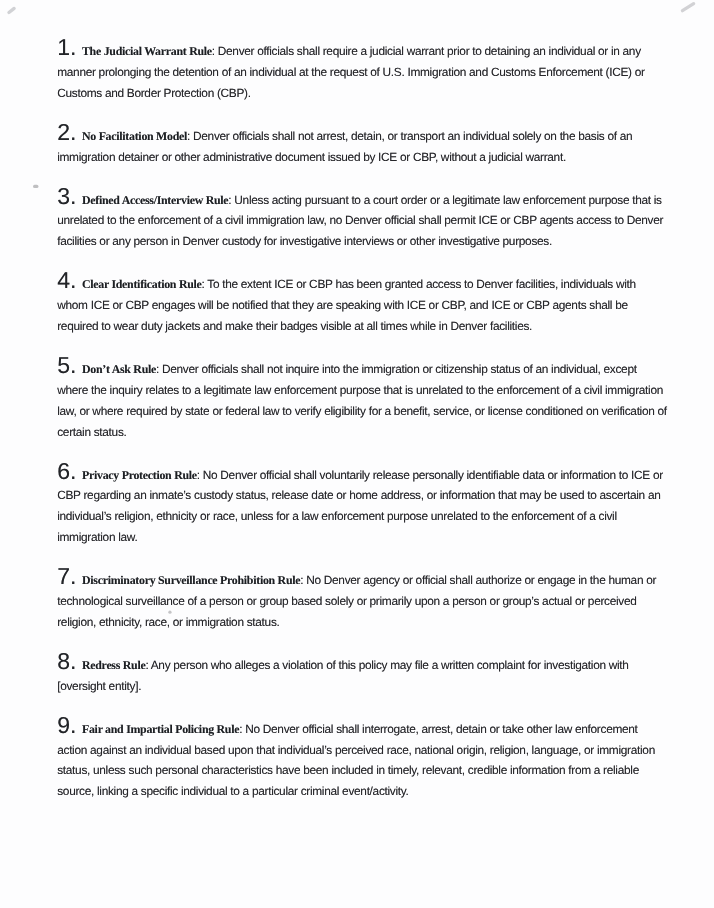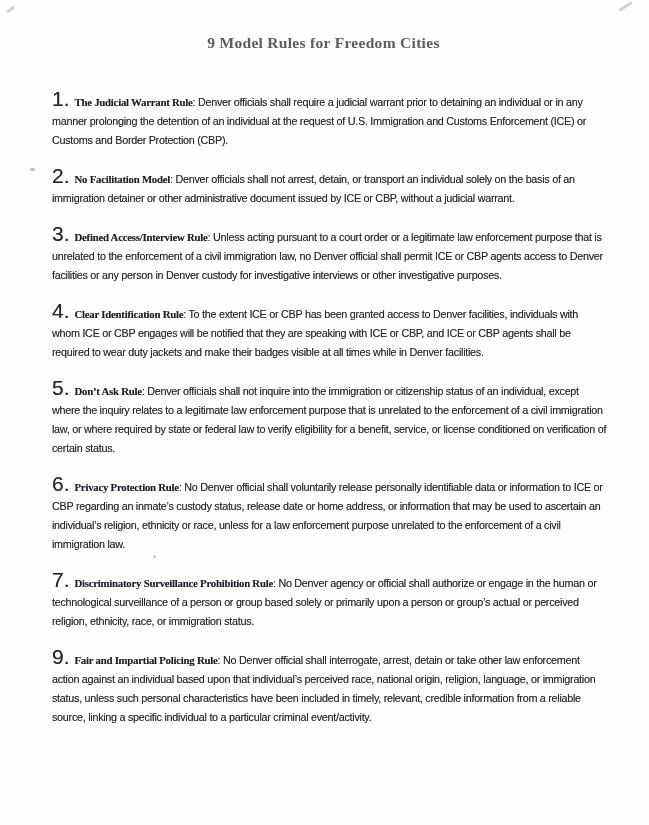--- a/index.html
+++ b/index.html
@@ -61,36 +61,36 @@
   }
   .artifact.a1 { left: 6px;   top: 8px;   width: 9px;  height: 3px; transform: rotate(-38deg); background: rgba(110,112,118,0.30); border-radius: 2px; }
   .artifact.a2 { left: 618px; top: 5px;   width: 15px; height: 3px; transform: rotate(-32deg); background: rgba(120,122,128,0.32); border-radius: 2px; }
   .artifact.a3 { left: 30px;  top: 168px; width: 5px;  height: 3px; background: rgba(90,90,95,0.38); border-radius: 1.5px; }
   .artifact.a4 { left: 153px; top: 555px; width: 3px;  height: 3px; border-radius: 50%; background: rgba(80,80,85,0.32); }
 </style>
 </head>
 <body>
 
 <div class="page">
-  <h1 class="doc-title">9 Model Rules for Freedom Cities</h1>
   <div id="rules">
   <p class="rule"><span class="rule-num">1.</span><span class="rule-name">The Judicial Warrant Rule</span><span class="rule-body">: Denver officials shall require a judicial warrant prior to detaining an individual or in any manner prolonging the detention of an individual at the request of U.S. Immigration and Customs Enforcement (ICE) or Customs and Border Protection (CBP).</span></p>
 
   <p class="rule"><span class="rule-num">2.</span><span class="rule-name">No Facilitation Model</span><span class="rule-body">: Denver officials shall not arrest, detain, or transport an individual solely on the basis of an immigration detainer or other administrative document issued by ICE or CBP, without a judicial warrant.</span></p>
 
   <p class="rule"><span class="rule-num">3.</span><span class="rule-name">Defined Access/Interview Rule</span><span class="rule-body">: Unless acting pursuant to a court order or a legitimate law enforcement purpose that is unrelated to the enforcement of a civil immigration law, no Denver official shall permit ICE or CBP agents access to Denver facilities or any person in Denver custody for investigative interviews or other investigative purposes.</span></p>
 
   <p class="rule"><span class="rule-num">4.</span><span class="rule-name">Clear Identification Rule</span><span class="rule-body">: To the extent ICE or CBP has been granted access to Denver facilities, individuals with whom ICE or CBP engages will be notified that they are speaking with ICE or CBP, and ICE or CBP agents shall be required to wear duty jackets and make their badges visible at all times while in Denver facilities.</span></p>
 
   <p class="rule"><span class="rule-num">5.</span><span class="rule-name">Don’t Ask Rule</span><span class="rule-body">: Denver officials shall not inquire into the immigration or citizenship status of an individual, except where the inquiry relates to a legitimate law enforcement purpose that is unrelated to the enforcement of a civil immigration law, or where required by state or federal law to verify eligibility for a benefit, service, or license conditioned on verification of certain status.</span></p>
 
   <p class="rule"><span class="rule-num">6.</span><span class="rule-name">Privacy Protection Rule</span><span class="rule-body">: No Denver official shall voluntarily release personally identifiable data or information to ICE or CBP regarding an inmate’s custody status, release date or home address, or information that may be used to ascertain an individual’s religion, ethnicity or race, unless for a law enforcement purpose unrelated to the enforcement of a civil immigration law.</span></p>
 
   <p class="rule"><span class="rule-num">7.</span><span class="rule-name">Discriminatory Surveillance Prohibition Rule</span><span class="rule-body">: No Denver agency or official shall authorize or engage in the human or technological surveillance of a person or group based solely or primarily upon a person or group’s actual or perceived religion, ethnicity, race, or immigration status.</span></p>
 
+  <p class="rule"><span class="rule-num">8.</span><span class="rule-name">Redress Rule</span><span class="rule-body">: Any person who alleges a violation of this policy may file a written complaint for investigation with [oversight entity].</span></p>
 
   <p class="rule"><span class="rule-num">9.</span><span class="rule-name">Fair and Impartial Policing Rule</span><span class="rule-body">: No Denver official shall interrogate, arrest, detain or take other law enforcement action against an individual based upon that individual’s perceived race, national origin, religion, language, or immigration status, unless such personal characteristics have been included in timely, relevant, credible information from a reliable source, linking a specific individual to a particular criminal event/activity.</span></p>
 </div>
 </div>
 
 <div class="artifact a1"></div>
 <div class="artifact a2"></div>
 <div class="artifact a3"></div>
 <div class="artifact a4"></div>
 

